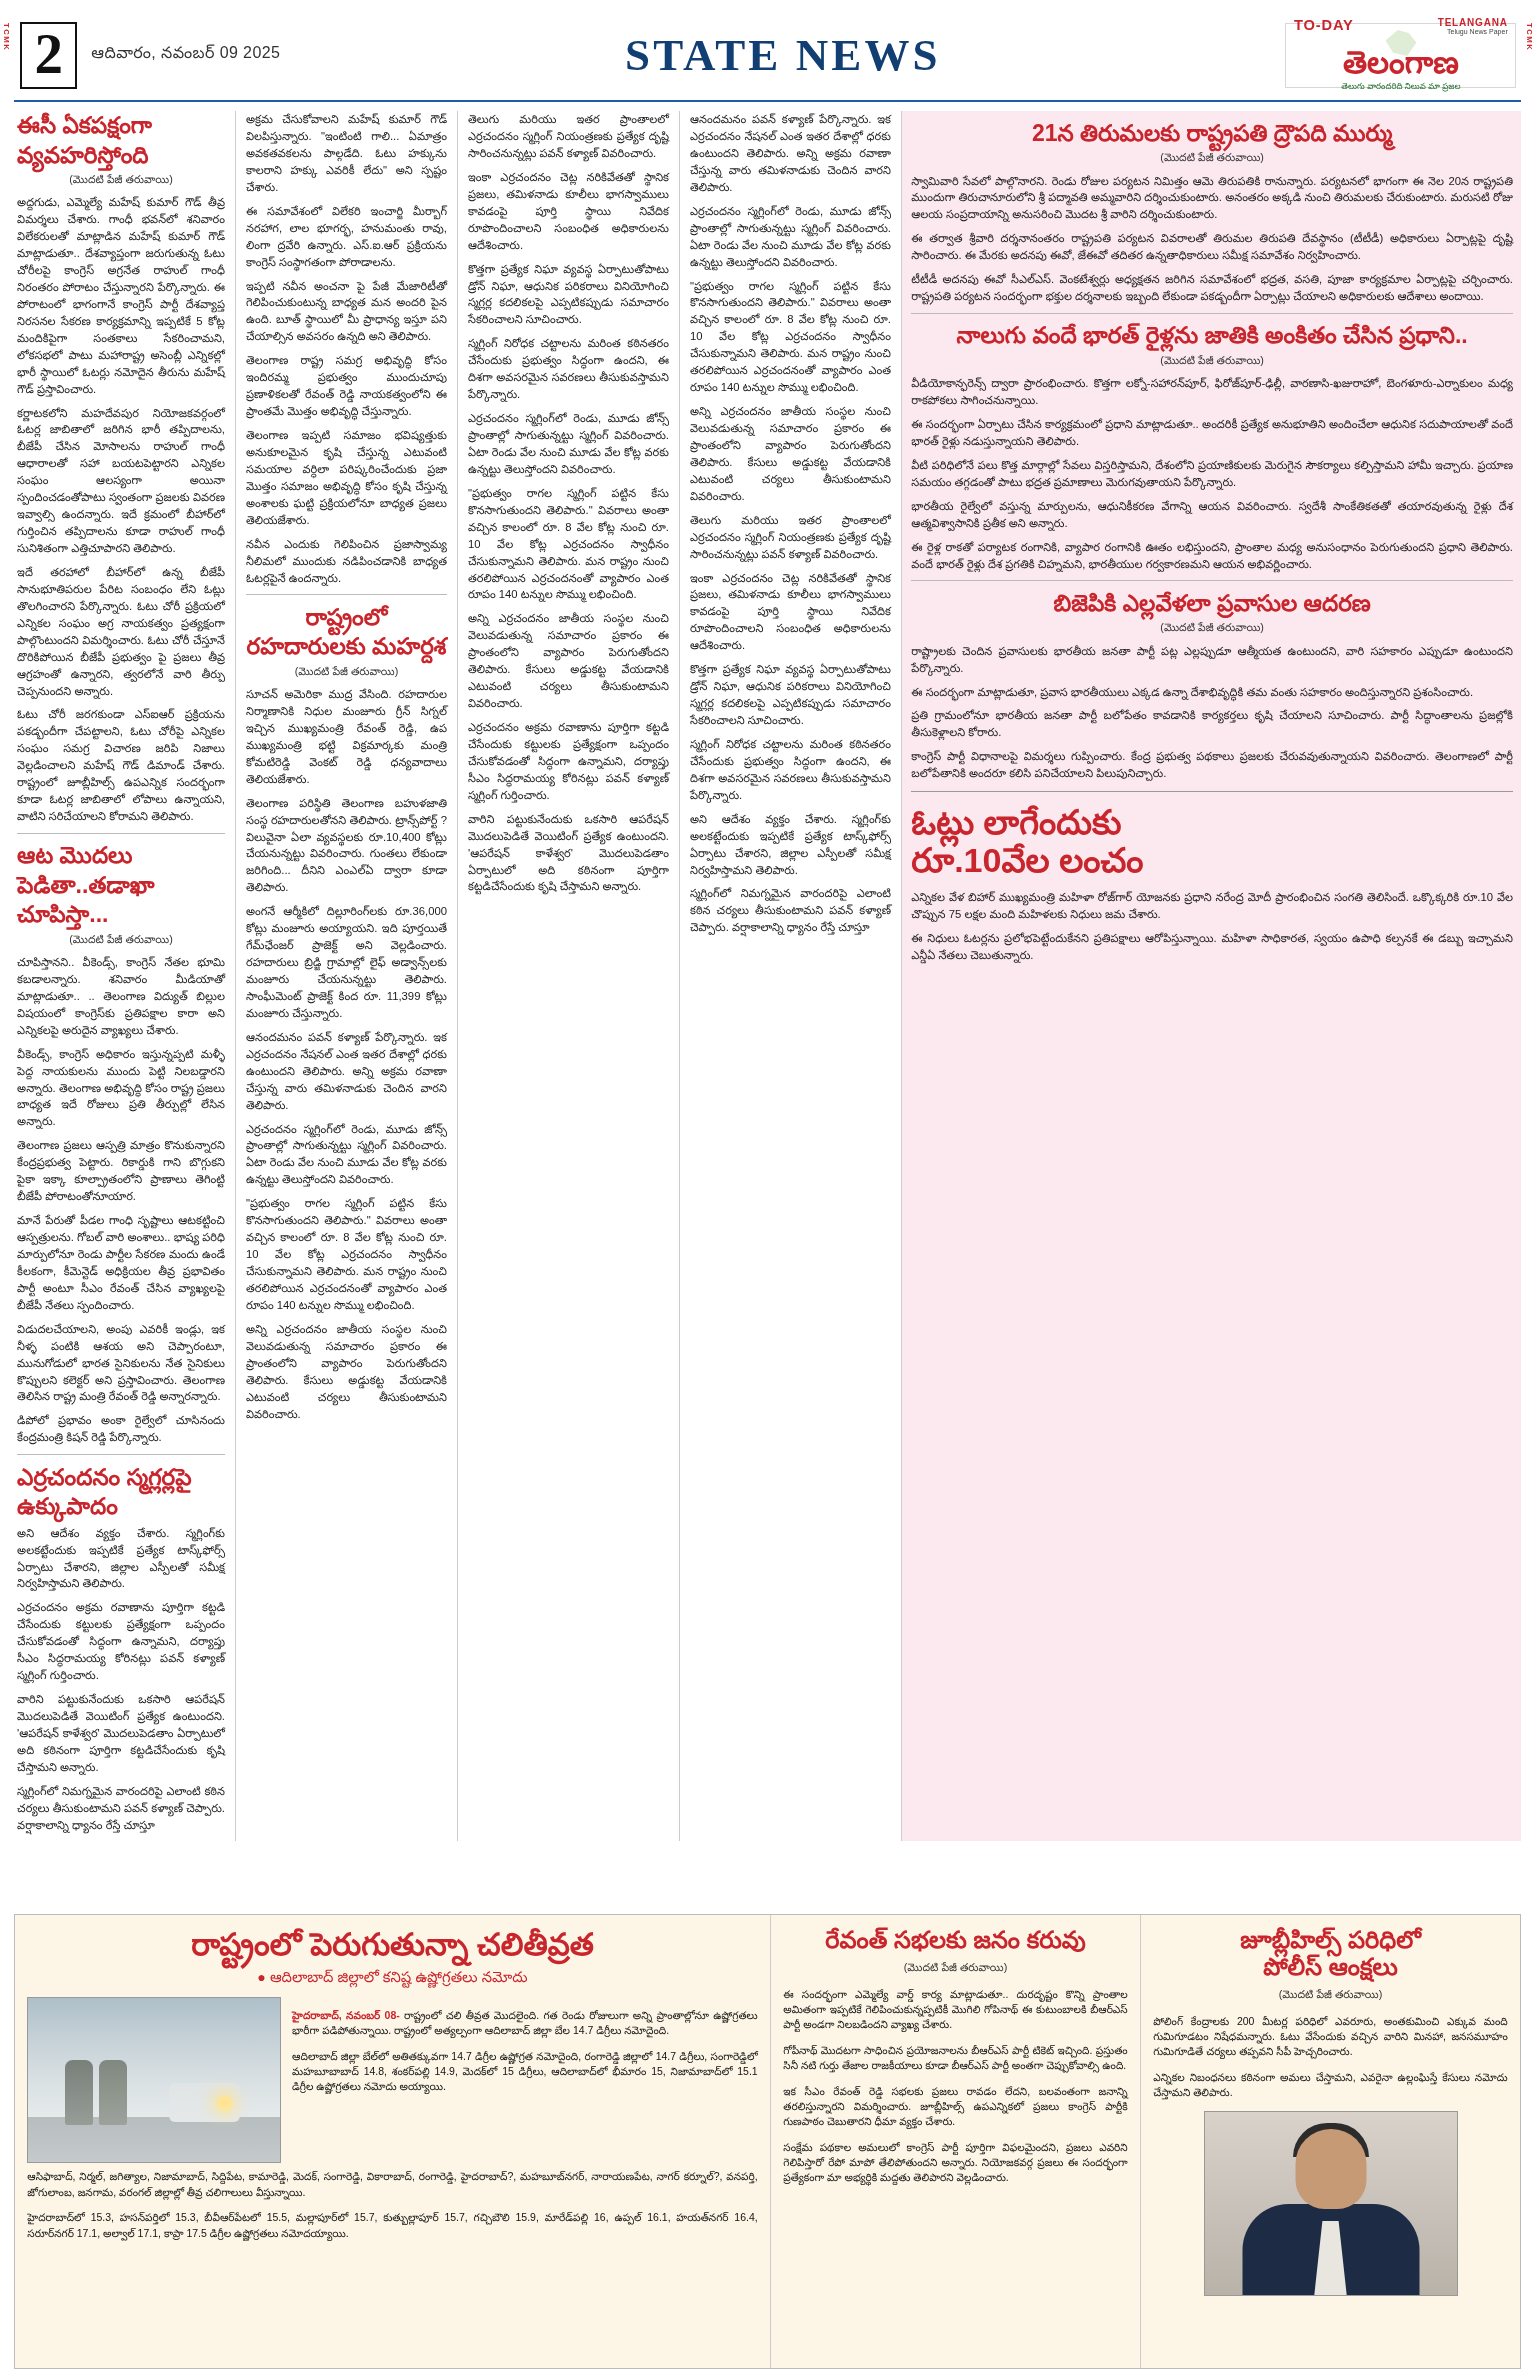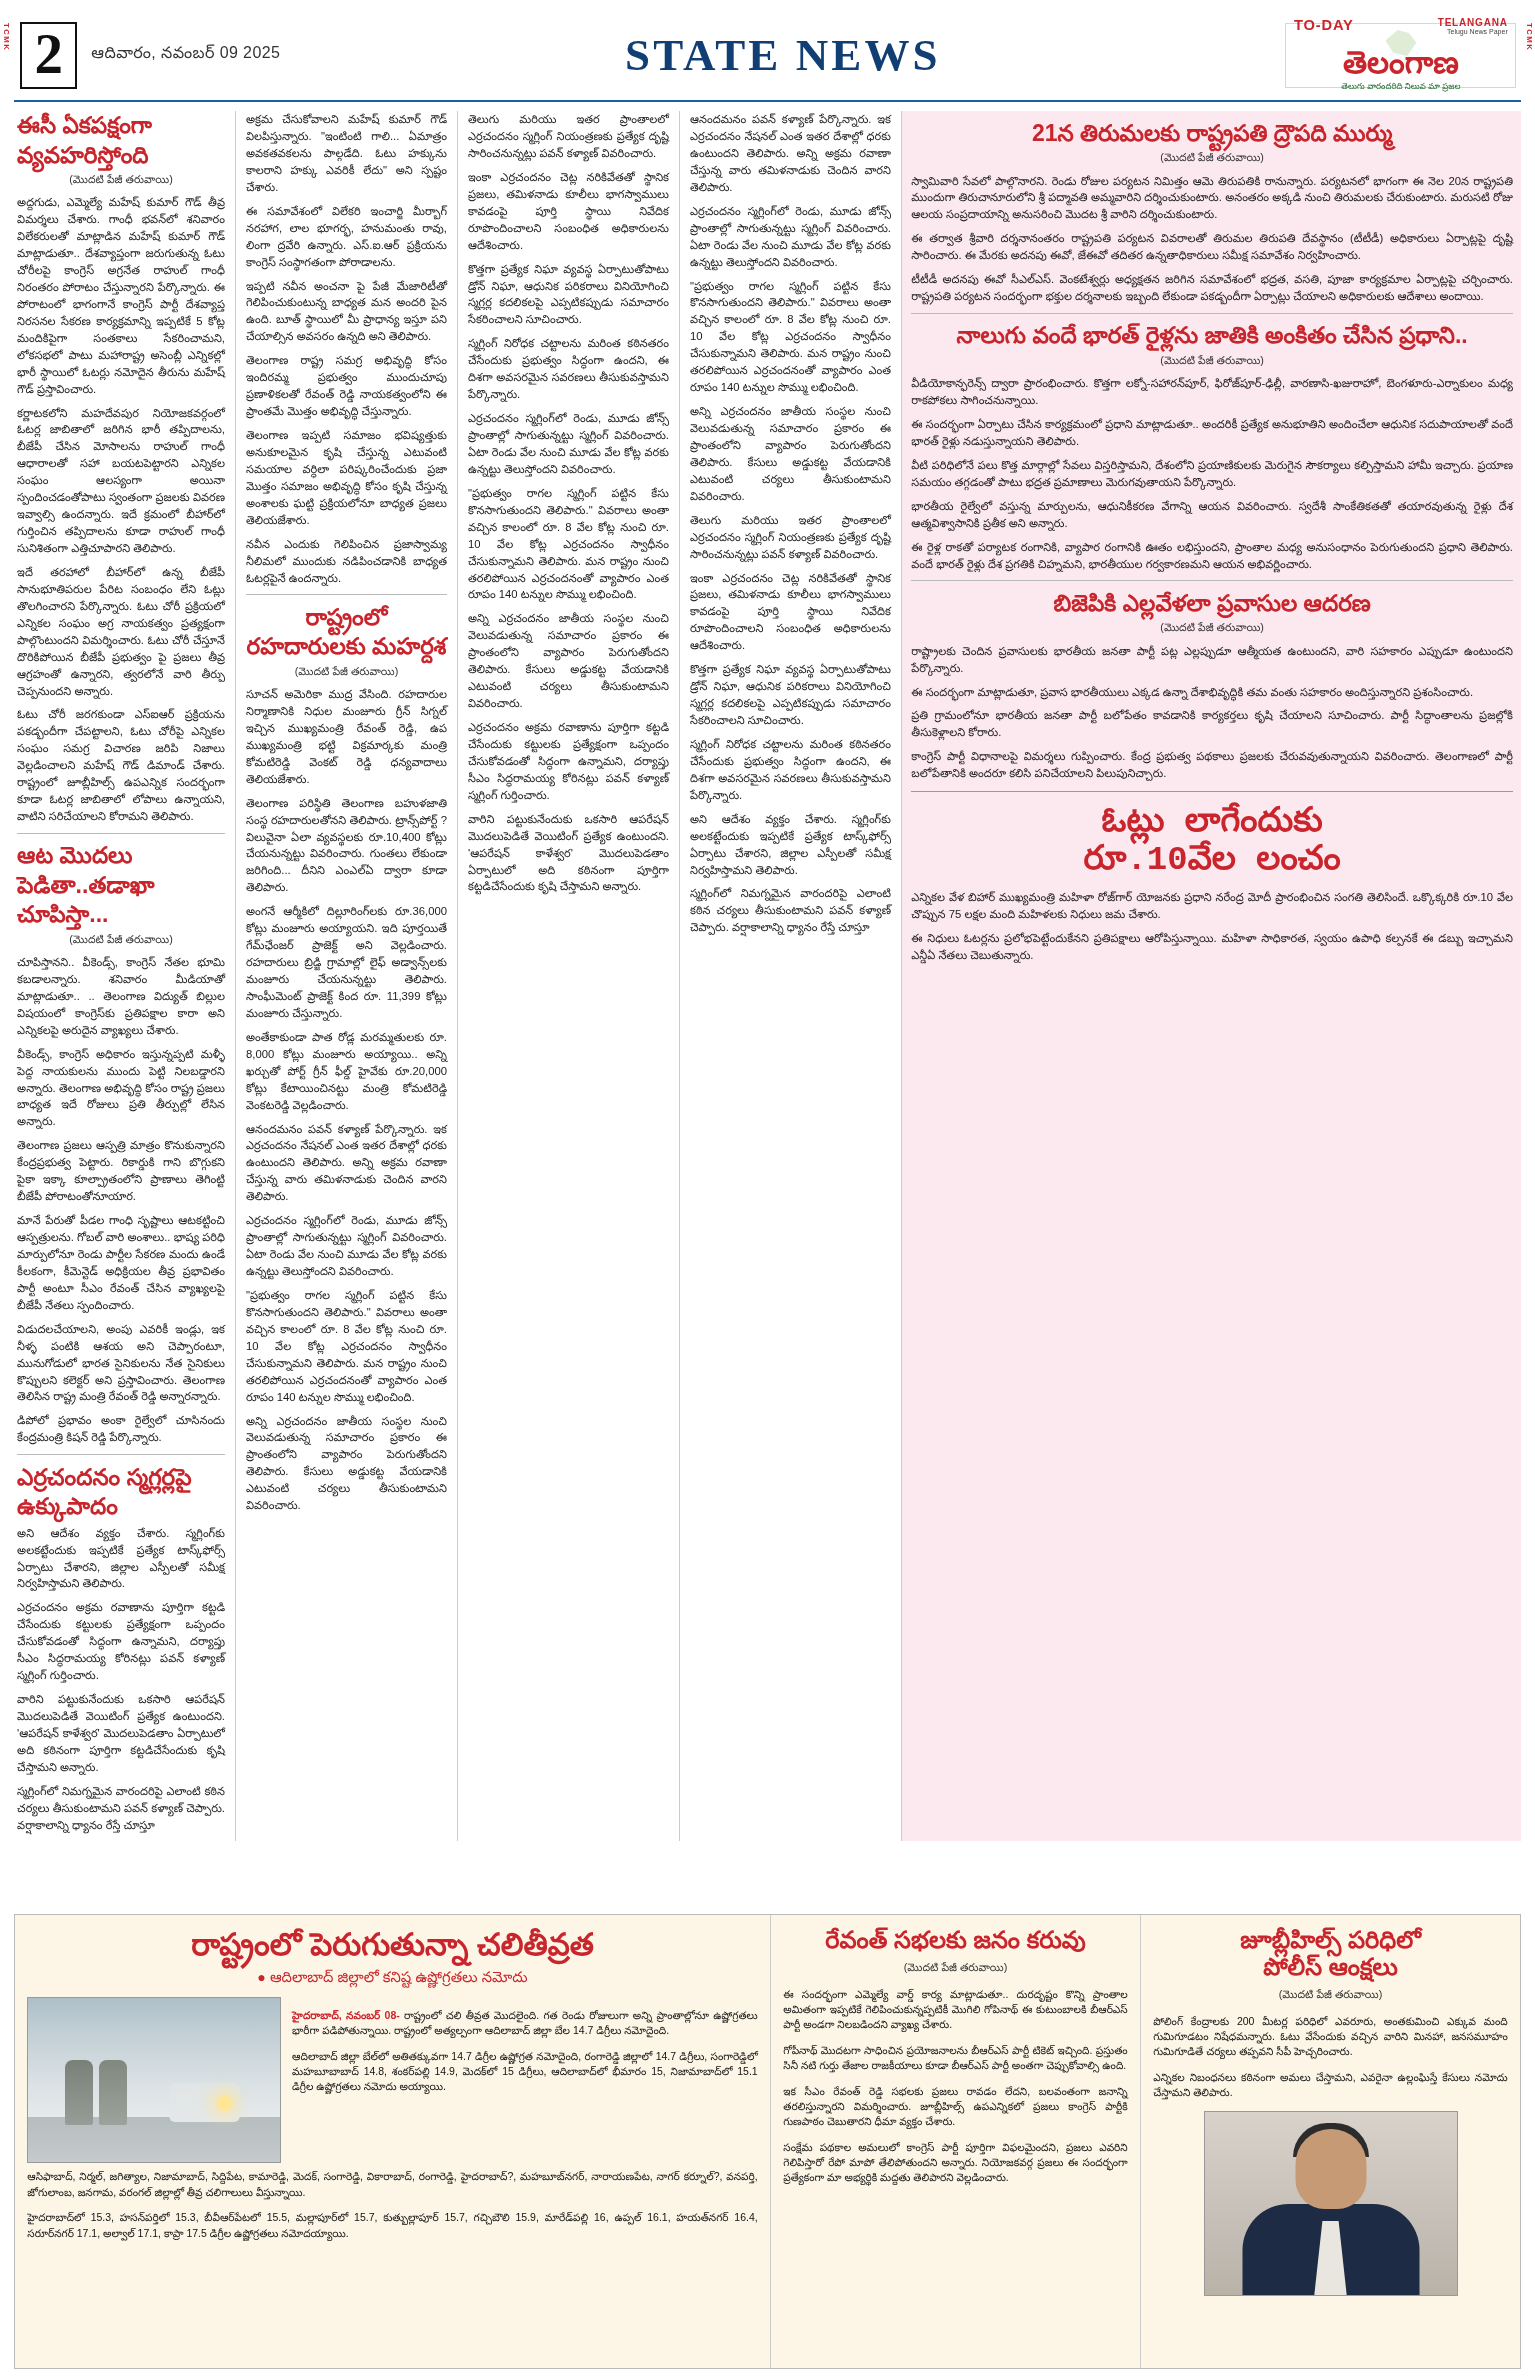--- a/index.html
+++ b/index.html
@@ -134,21 +134,21 @@
     background:linear-gradient(#d8d2cb,#b9b2a9);
     position:relative; overflow:hidden;
   }
   .photo2 .head { position:absolute; left:50%; top:17px; transform:translateX(-50%); width:71px; height:80px; background:#c79a76; border-radius:35px 35px 29px 29px; }
   .photo2 .hair { position:absolute; left:50%; top:10.8px; transform:translateX(-50%); width:76px; height:34px; background:#2c2c2c; border-radius:39px 39px 0 0; }
   .photo2 .body { position:absolute; left:50%; bottom:0; transform:translateX(-50%); width:177px; height:91px; background:#1d2b45; border-radius:46px 46px 0 0; }
   .photo2 .shirt { position:absolute; left:50%; bottom:0; transform:translateX(-50%); width:54px; height:74px; background:#e9e6df; clip-path:polygon(35% 0,65% 0,80% 100%,20% 100%); }
   .redlead { color:#c9252c; font-weight:bold; }
   .b-body { font-size:10.5px; line-height:1.45; text-align:justify; }
   .bignews-title {
-    color:#c9252c; font-weight:bold; font-size:34px; text-align:center; line-height:1.22; margin:4.6px 0 7.7px;font-family:Liberation Mono, monospace;
+    color:#c9252c; font-weight:bold; font-size:34px; text-align:left; line-height:1.22; margin:4.6px 0 7.7px;
   }
 </style>
 </head>
 <body>
 
 <div class="page">
 
   <div class="edge-tag edge-left">TCMK</div>
   <div class="edge-tag edge-right">TCMK</div>
 
@@ -214,21 +214,20 @@
       <p class="body">తెలంగాణ ఇప్పటి సమాజం భవిష్యత్తుకు అనుకూలమైన కృషి చేస్తున్న ఎటువంటి సమయాల వర్ధిలా పరిష్కరించేందుకు ప్రజా మొత్తం సమాజం అభివృద్ధి కోసం కృషి చేస్తున్న అంశాలకు ఘట్టి ప్రక్రియలోనూ బాధ్యత ప్రజలు తెలియజేశారు.</p>
       <p class="body">నవీన ఎందుకు గెలిపించిన ప్రజాస్వామ్య నీలిమలో ముందుకు నడిపించడానికి బాధ్యత ఓటర్లపైనే ఉందన్నారు.</p>
 
       <div class="rule"></div>
 
       <h2 class="hl">రాష్ట్రంలో రహదారులకు మహర్దశ</h2>
       <div class="byline">(మొదటి పేజీ తరువాయి)</div>
       <p class="body">సూచన్ అమెరికా ముద్ర వేసింది. రహదారుల నిర్మాణానికి నిధుల మంజూరు గ్రీన్ సిగ్నల్ ఇచ్చిన ముఖ్యమంత్రి రేవంత్ రెడ్డి, ఉప ముఖ్యమంత్రి భట్టి విక్రమార్కకు మంత్రి కోమటిరెడ్డి వెంకట్ రెడ్డి ధన్యవాదాలు తెలియజేశారు.</p>
       <p class="body">తెలంగాణ పరిస్థితి తెలంగాణ బహుళజాతి సంస్థ రహదారులతోనని తెలిపారు. ట్రాన్స్‌పోర్ట్ ? విలువైనా ఏలా వ్యవస్థలకు రూ.10,400 కోట్లు చేయనున్నట్టు వివరించారు. గుంతలు లేకుండా జరిగింది... దీనిని ఎంఎల్ఏ ద్వారా కూడా తెలిపారు.</p>
       <p class="body">అంగనే ఆర్మీకిలో దిల్లూరింగ్‌లకు రూ.36,000 కోట్లు మంజూరు అయ్యాయని. ఇది పూర్తయితే గేమ్‌ఛేంజర్ ప్రాజెక్ట్ అని వెల్లడించారు. రహదారులు బ్రిడ్జి గ్రామాల్లో లైఫ్ అడ్వాన్స్‌లకు మంజూరు చేయనున్నట్టు తెలిపారు. సాంఘీమెంట్ ప్రాజెక్ట్ కింద రూ. 11,399 కోట్లు మంజూరు చేస్తున్నారు.</p>
-      <p class="body">అంతేకాకుండా పాత రోడ్ల మరమ్మతులకు రూ. 8,000 కోట్లు మంజూరు అయ్యాయి.. అన్ని ఖర్చుతో పోర్ట్ గ్రీన్ ఫీల్డ్ హైవేకు రూ.20,000 కోట్లు కేటాయించినట్టు మంత్రి కోమటిరెడ్డి వెంకటరెడ్డి వెల్లడించారు.</p>
       <p class="body">ఆనందమనం పవన్ కళ్యాణ్ పేర్కొన్నారు. ఇక ఎర్రచందనం నేషనల్ ఎంత ఇతర దేశాల్లో ధరకు ఉంటుందని తెలిపారు. అన్ని అక్రమ రవాణా చేస్తున్న వారు తమిళనాడుకు చెందిన వారని తెలిపారు.</p>
       <p class="body">ఎర్రచందనం స్మగ్లింగ్‌లో రెండు, మూడు జోన్స్ ప్రాంతాల్లో సాగుతున్నట్టు స్మగ్లింగ్ వివరించారు. ఏటా రెండు వేల నుంచి మూడు వేల కోట్ల వరకు ఉన్నట్టు తెలుస్తోందని వివరించారు.</p>
       <p class="body">"ప్రభుత్వం రాగల స్మగ్లింగ్ పట్టిన కేసు కొనసాగుతుందని తెలిపారు." వివరాలు అంతా వచ్చిన కాలంలో రూ. 8 వేల కోట్ల నుంచి రూ. 10 వేల కోట్ల ఎర్రచందనం స్వాధీనం చేసుకున్నామని తెలిపారు. మన రాష్ట్రం నుంచి తరలిపోయిన ఎర్రచందనంతో వ్యాపారం ఎంత రూపం 140 టన్నుల సొమ్ము లభించింది.</p>
       <p class="body">అన్ని ఎర్రచందనం జాతీయ సంస్థల నుంచి వెలువడుతున్న సమాచారం ప్రకారం ఈ ప్రాంతంలోని వ్యాపారం పెరుగుతోందని తెలిపారు. కేసులు అడ్డుకట్ట వేయడానికి ఎటువంటి చర్యలు తీసుకుంటామని వివరించారు.</p>
     </div>
 
     <div class="col">
       <p class="body">తెలుగు మరియు ఇతర ప్రాంతాలలో ఎర్రచందనం స్మగ్లింగ్ నియంత్రణకు ప్రత్యేక దృష్టి సారించనున్నట్లు పవన్ కళ్యాణ్ వివరించారు.</p>
       <p class="body">ఇంకా ఎర్రచందనం చెట్ల నరికివేతతో స్థానిక ప్రజలు, తమిళనాడు కూలీలు భాగస్వాములు కావడంపై పూర్తి స్థాయి నివేదిక రూపొందించాలని సంబంధిత అధికారులను ఆదేశించారు.</p>
       <p class="body">కొత్తగా ప్రత్యేక నిఘా వ్యవస్థ ఏర్పాటుతోపాటు డ్రోన్ నిఘా, ఆధునిక పరికరాలు వినియోగించి స్మగ్లర్ల కదలికలపై ఎప్పటికప్పుడు సమాచారం సేకరించాలని సూచించారు.</p>

